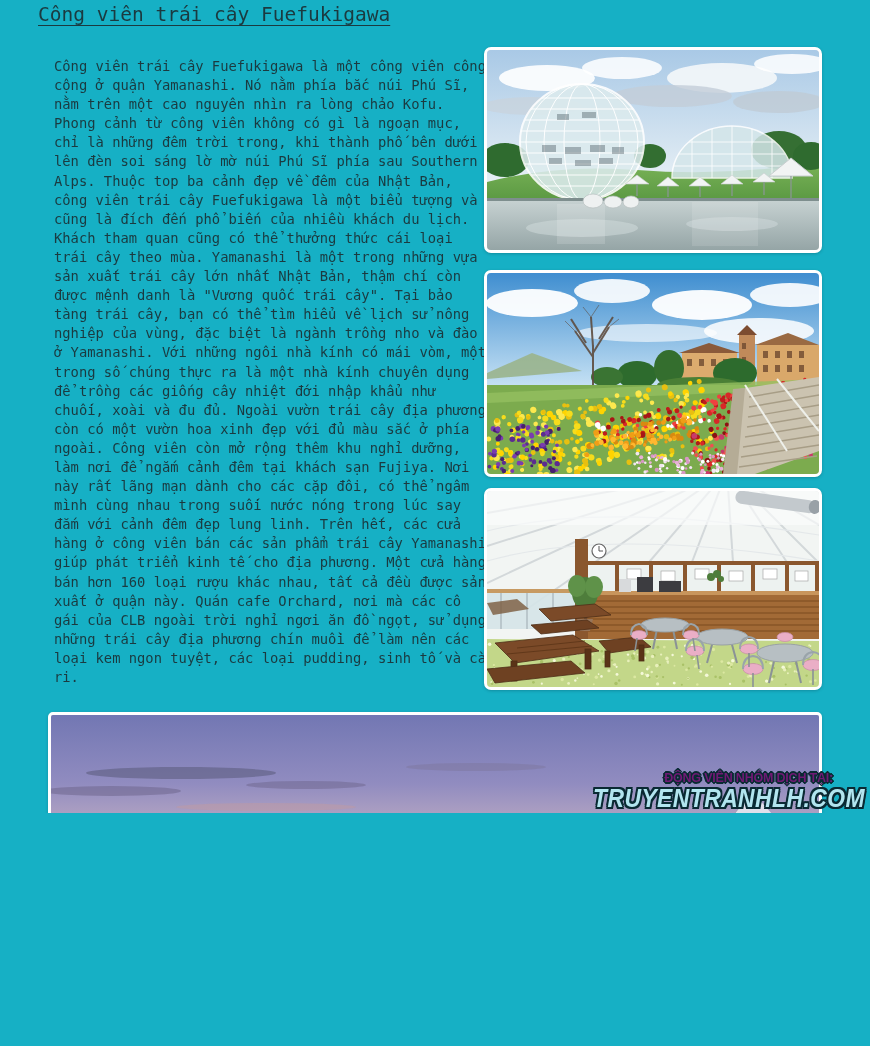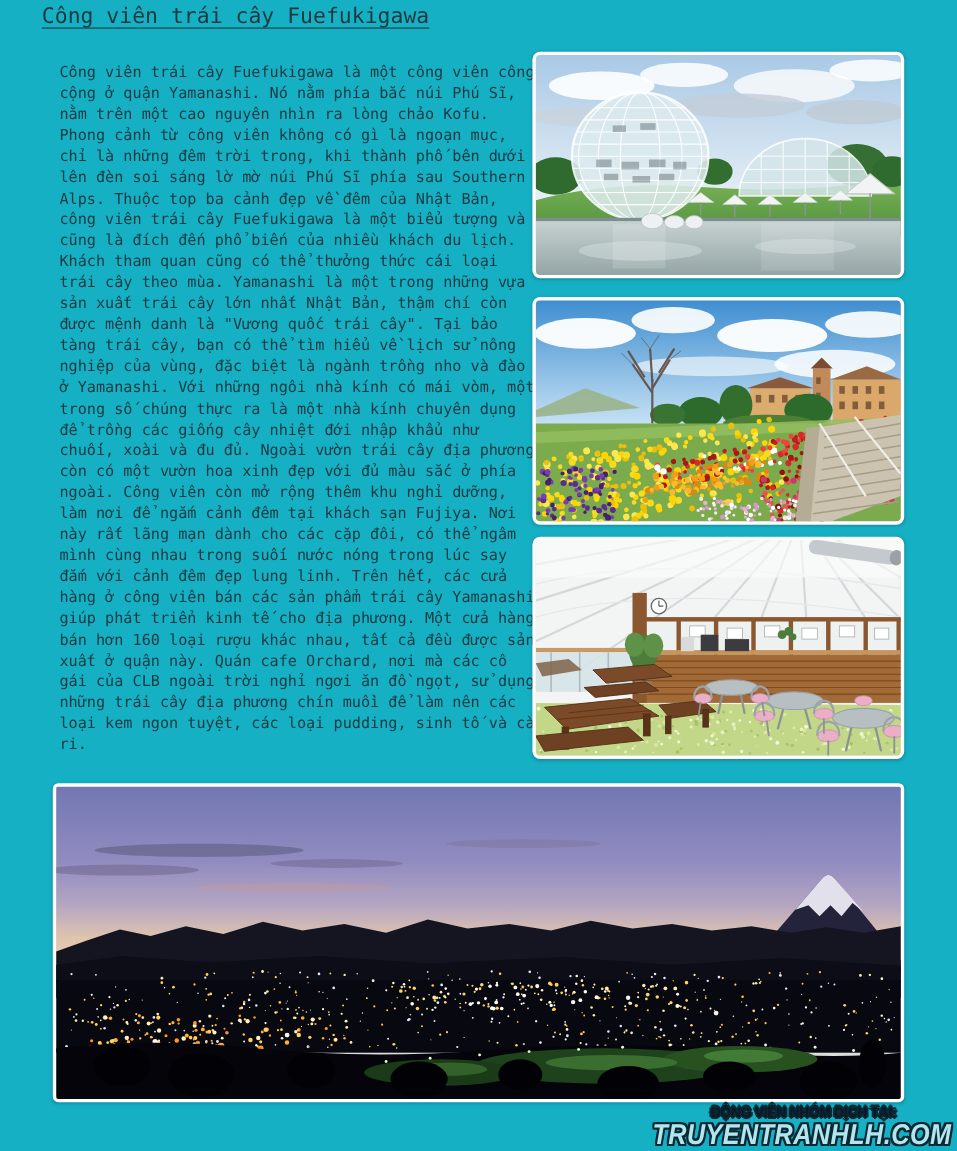--- a/index.html
+++ b/index.html
@@ -1,31 +1,31 @@
 <!DOCTYPE html>
 <html><head>
 <meta charset="utf-8">
 <style>
   html,body{margin:0;padding:0;background:#16b0c5;}
-  .page{position:relative;width:870px;height:1046px;background:#16b0c5;overflow:hidden;
+  .page{position:relative;width:870px;height:813px;background:#16b0c5;overflow:hidden;
         font-family:"DejaVu Sans Mono",monospace;}
   .title{position:absolute;left:38px;top:3px;margin:0;font-size:19.5px;font-weight:normal;
          color:#1b3a40;text-decoration:underline;text-underline-offset:4px;letter-spacing:0;}
   .body-text{position:absolute;left:54px;top:57px;width:437px;font-size:13.8px;
              line-height:19.1px;color:#1b3a40;}
   .photo{position:absolute;border:3px solid #ffffff;border-radius:7px;overflow:hidden;
          margin:0;padding:0;background:#dddddd;box-shadow:0 1px 3px rgba(0,40,50,.25);}
   .photo svg{display:block;}
   .p1{left:484px;top:47px;width:332px;height:200px;}
   .p2{left:484px;top:270px;width:332px;height:201px;}
   .p3{left:484px;top:488px;width:332px;height:196px;}
   .p4{left:48px;top:712px;width:768px;height:284px;border-radius:5px;}
   .watermark{position:absolute;right:5px;bottom:1px;text-align:right;
              font-family:"Liberation Sans",sans-serif;line-height:1.05;}
-  .wm1{font-size:12.5px;font-weight:bold;color:#0f172a;letter-spacing:-0.2px;margin-right:50px;
+  .wm1{font-size:12.5px;font-weight:bold;color:#701a75;letter-spacing:-0.2px;margin-right:32px;
        text-shadow:-2px 0 #0a2a33,2px 0 #0a2a33,0 -2px #0a2a33,0 2px #0a2a33,
                    -1px -1px #0a2a33,1px -1px #0a2a33,1px 1px #0a2a33,-1px 1px #0a2a33;}
   .wm2{font-size:26px;font-weight:bold;font-style:italic;color:#b2e5ef;letter-spacing:.5px;
        transform:scaleX(.88);transform-origin:100% 100%;
        text-shadow:-2px 0 #0a2a33,2px 0 #0a2a33,0 -2px #0a2a33,0 2px #0a2a33,
                    -2px -2px #0a2a33,2px -2px #0a2a33,2px 2px #0a2a33,-2px 2px #0a2a33;}
 </style>
 </head>
 <body>
 

